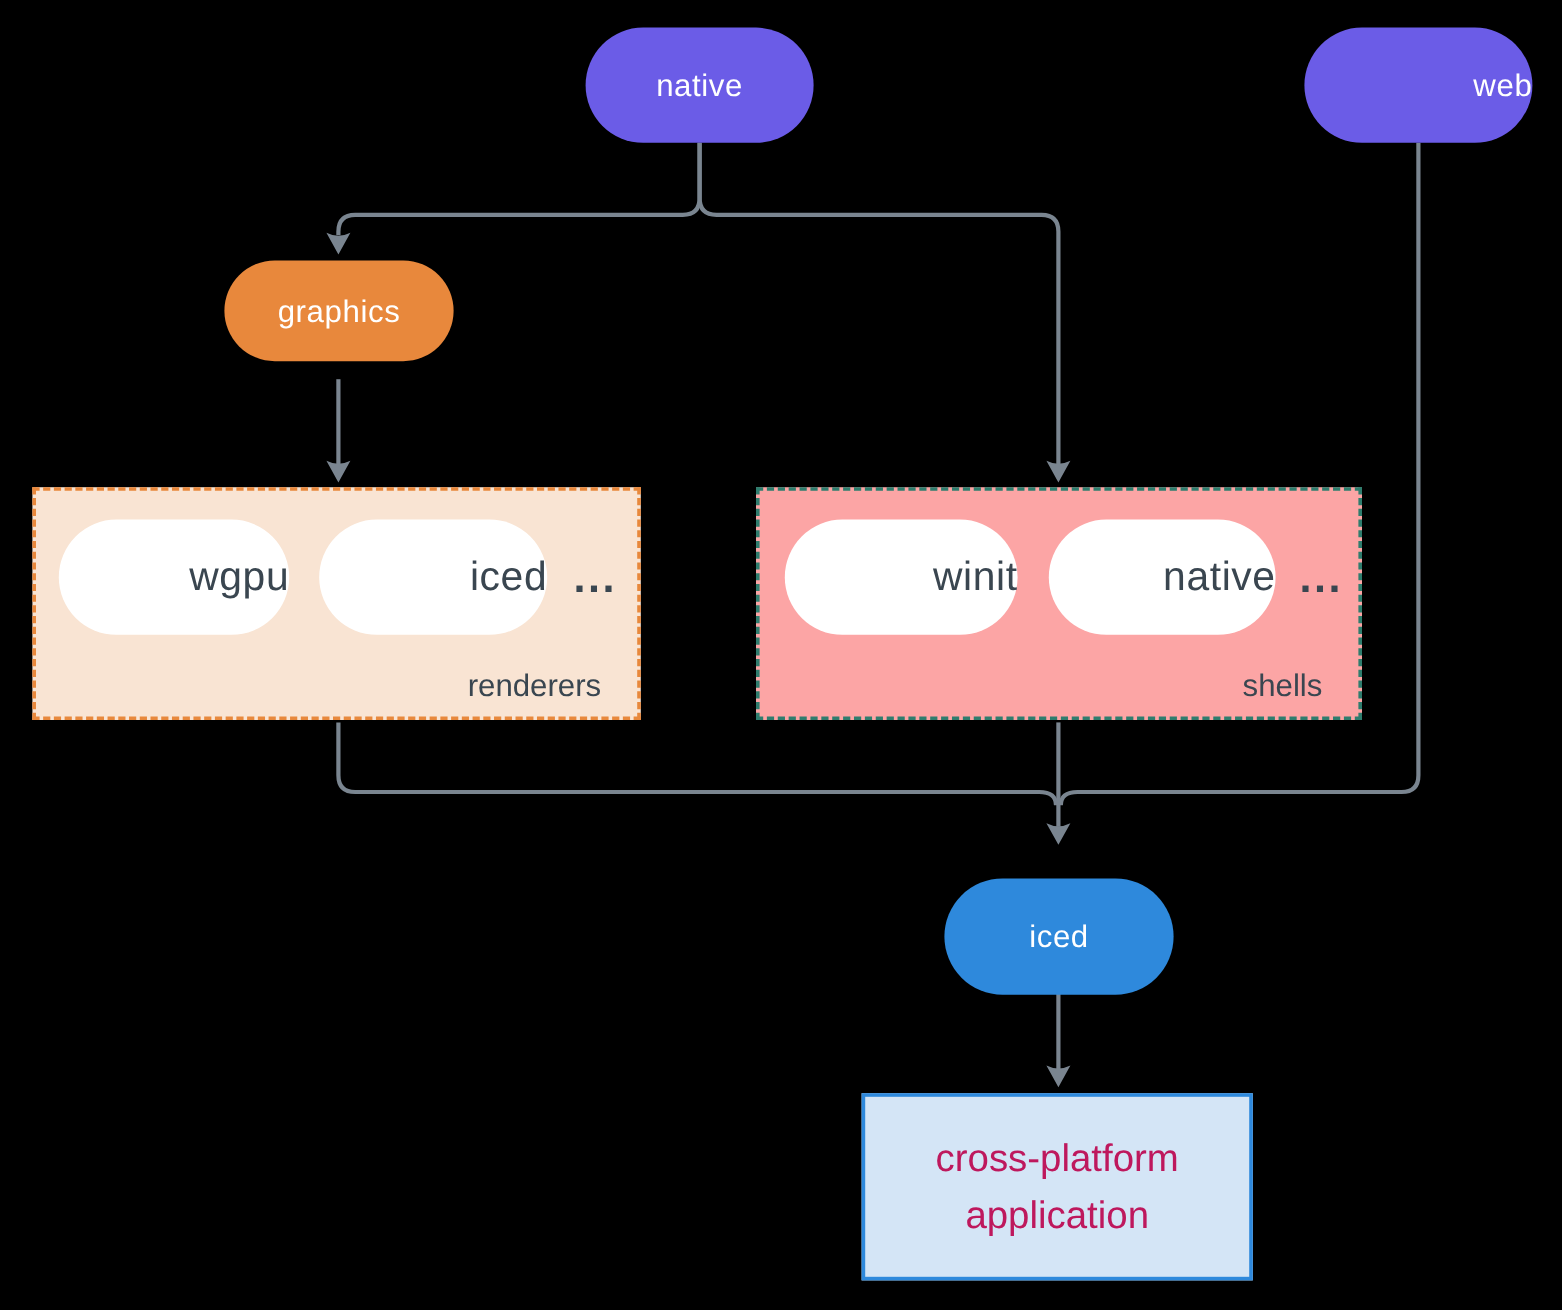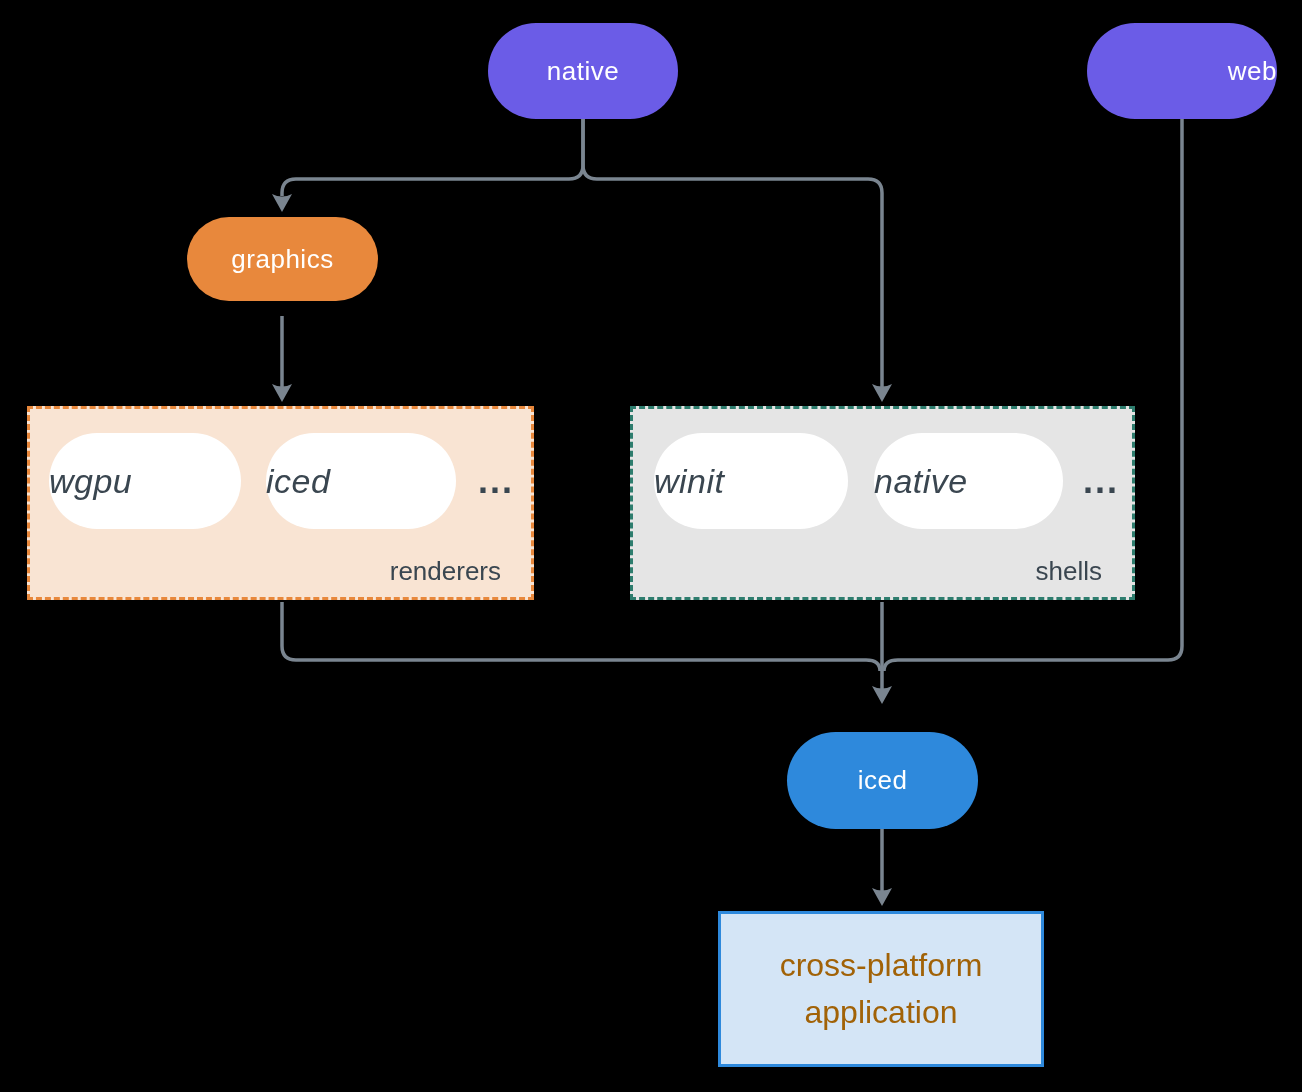--- a/index.html
+++ b/index.html
@@ -46,36 +46,35 @@
     height: 194px;
   }
   .group-box.renderers {
     left: 27px; top: 406px;
     background: #F9E4D3;
     border: 3px dashed #E8883C;
   }
   .group-box.shells {
     left: 630px; top: 406px;
     width: 505px;
-    background: #e5e5e5;
+    background: #fca5a5;
     border: 3px dashed #2E7D6E;
   }
   .item-pill {
     position: absolute;
     top: 24px;
     height: 96px;
     background: #ffffff;
     border-radius: 999px;
     display: flex;
     align-items: center;
-    justify-content: flex-start;
+    justify-content: flex-end;
     color: #3A4650;
     font-size: 34px;
     letter-spacing: 0.5px;
-    font-style: italic;
   }
   .group-box.renderers .item-pill.first  { left: 19px;  width: 192px; }
   .group-box.renderers .item-pill.second { left: 236px; width: 190px; }
   .group-box.shells .item-pill.first     { left: 21px;  width: 194px; }
   .group-box.shells .item-pill.second    { left: 241px; width: 189px; }
   .ellipsis {
     position: absolute;
     top: 24px;
     height: 96px;
     width: 70px;
@@ -102,21 +101,21 @@
     top: 911px;
     width: 326px;
     height: 156px;
     box-sizing: border-box;
     background: #D4E5F6;
     border: 3px solid #2E89DC;
     display: flex;
     align-items: center;
     justify-content: center;
     text-align: center;
-    color: #a16207;
+    color: #be185d;
     font-size: 32px;
     line-height: 1.48;
   }
   .app-box span { display: block; width: 250px; }
 </style>
 </head>
 <body>
 
 <div class="canvas">
 

